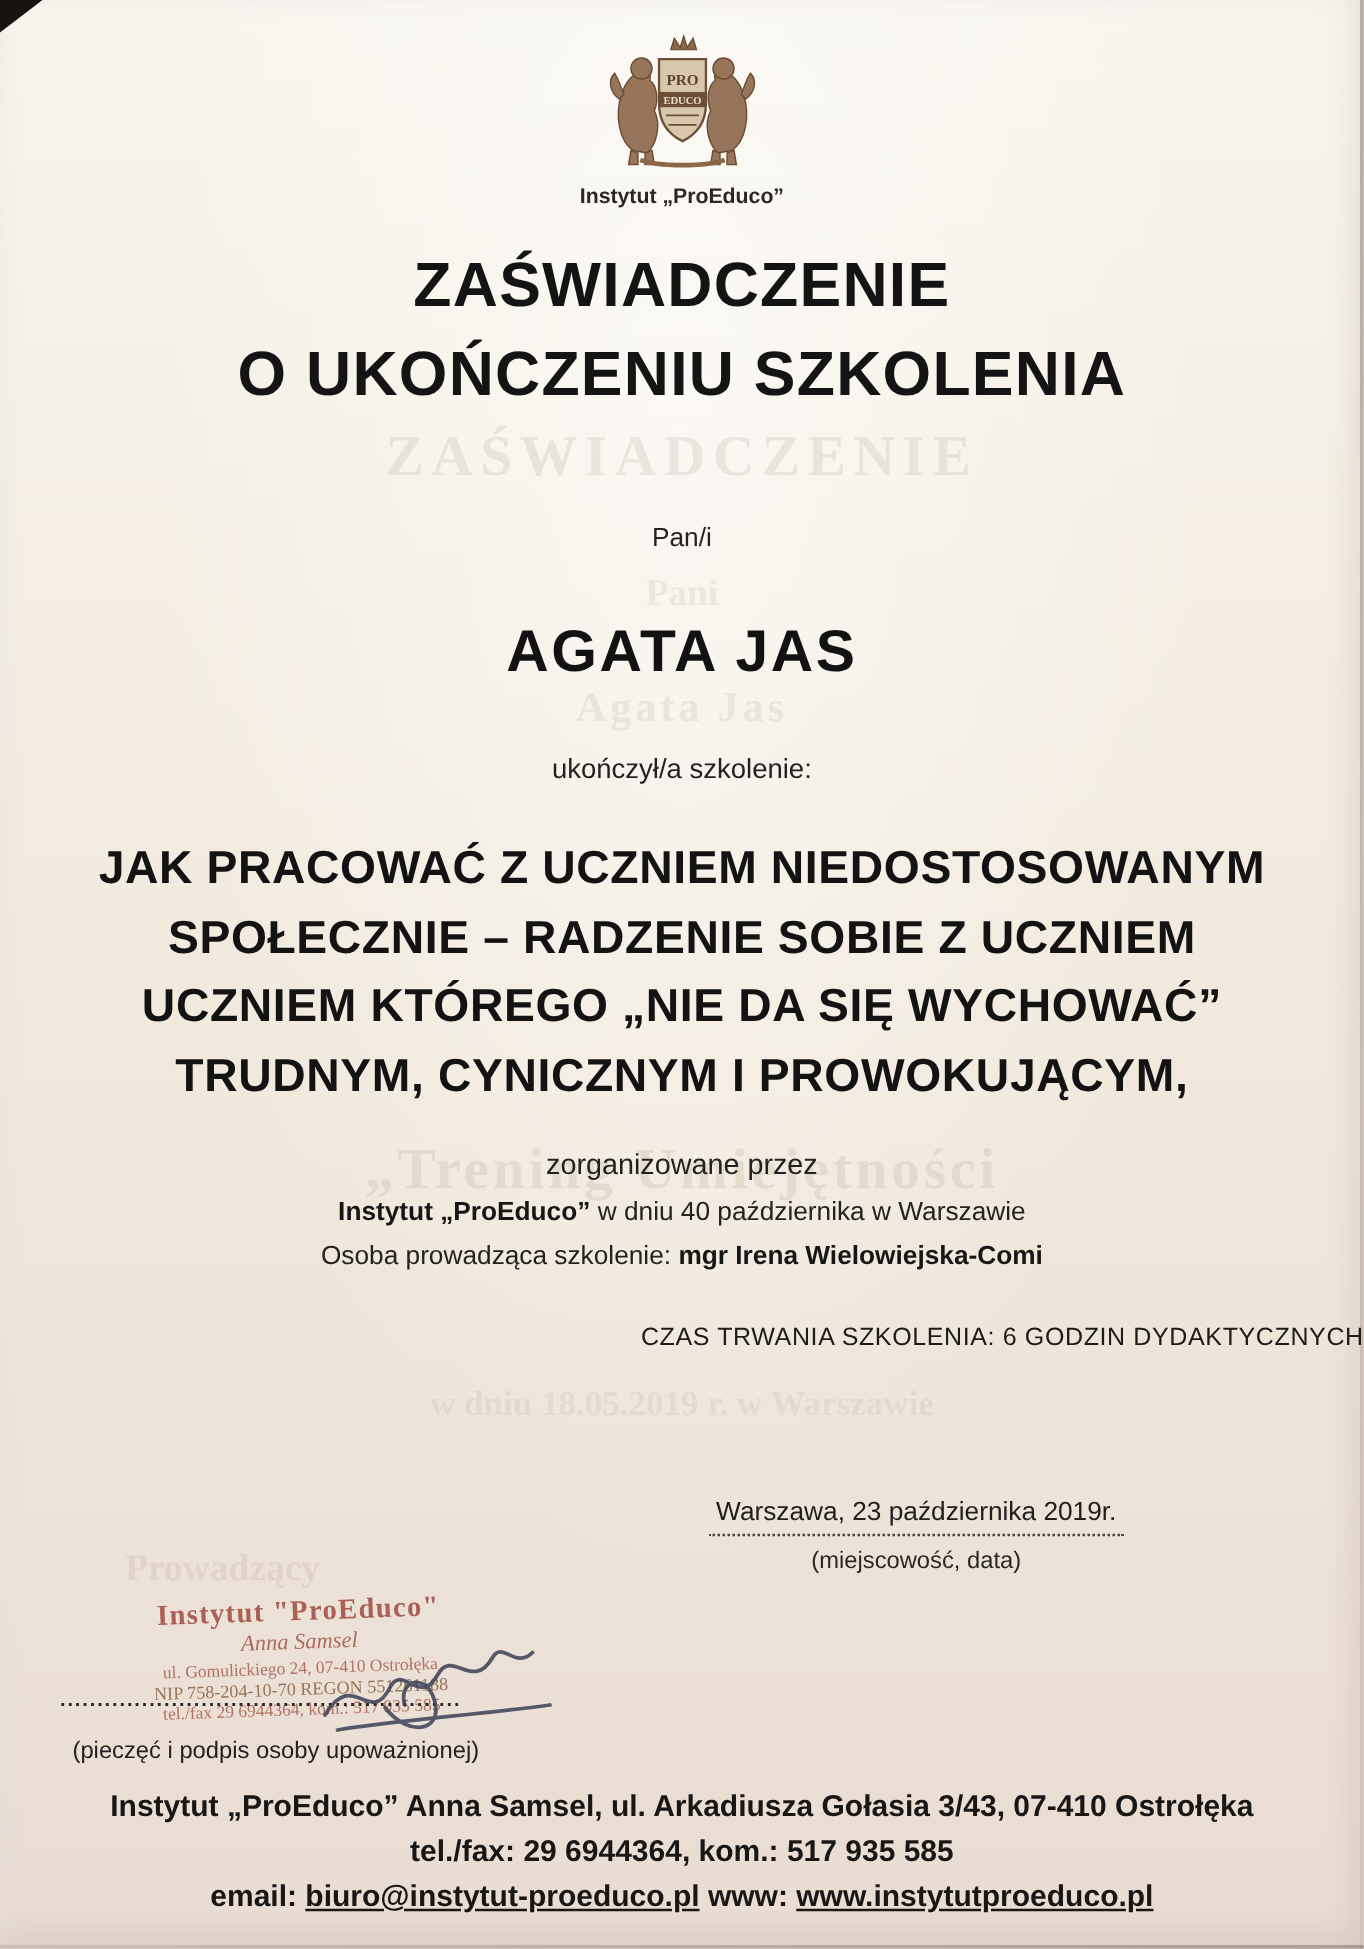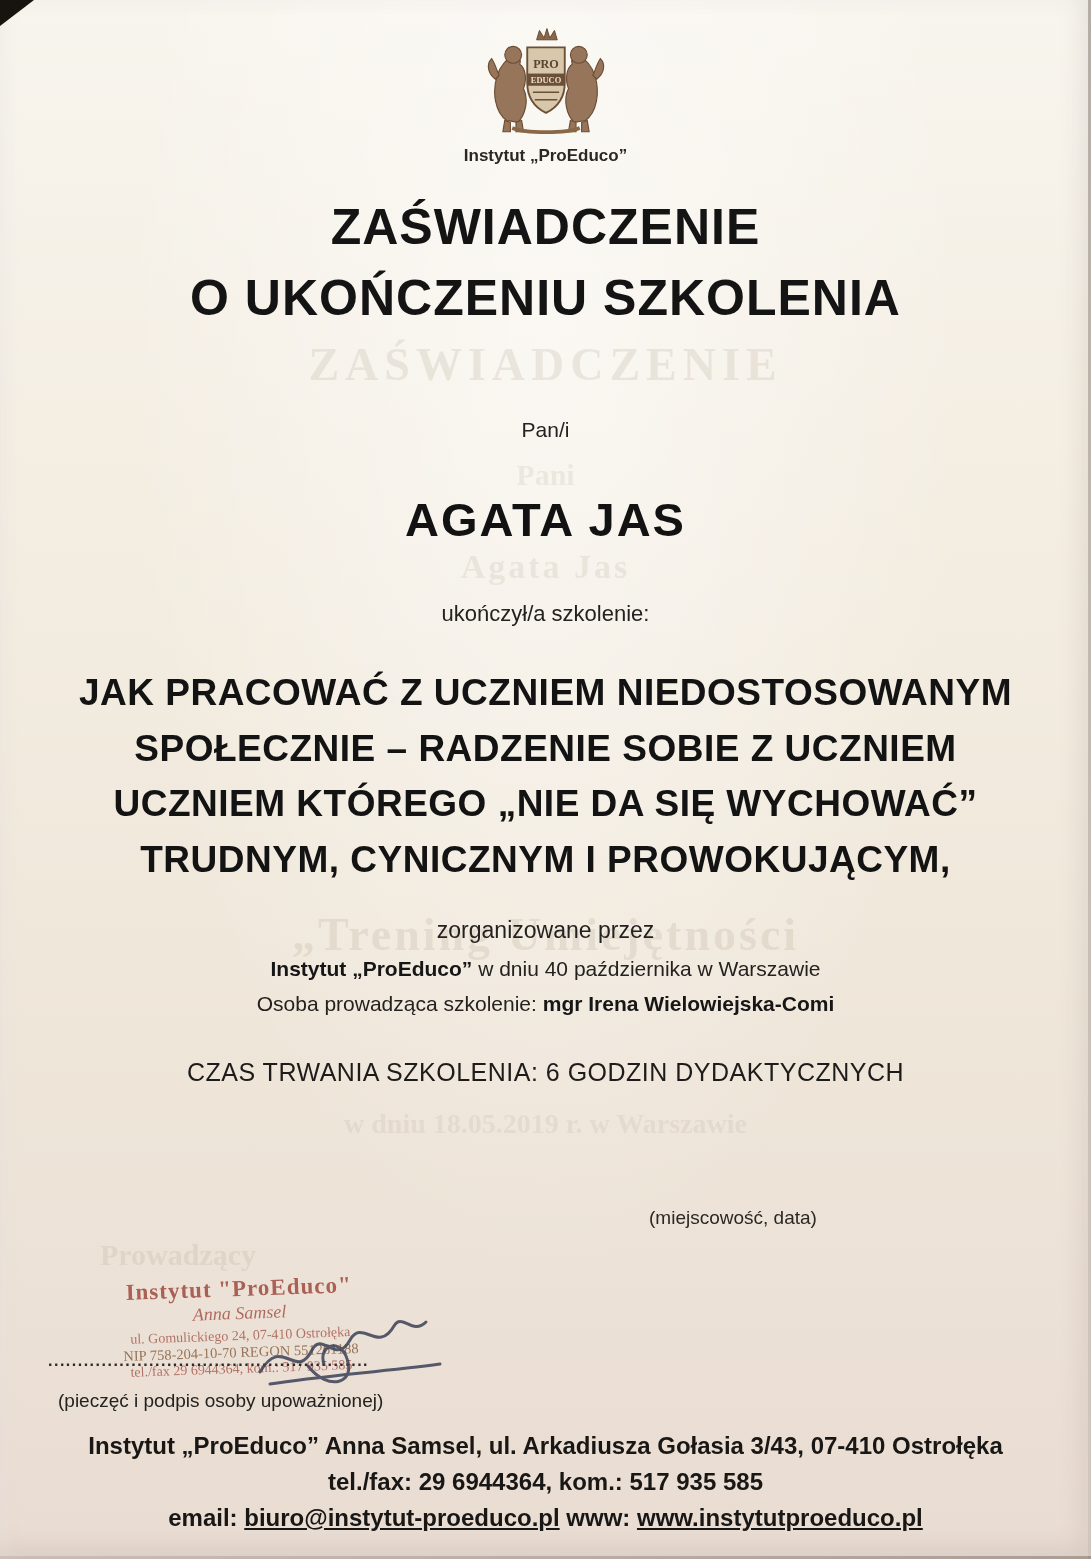--- a/index.html
+++ b/index.html
@@ -48,21 +48,21 @@
   .recipient{margin-top:50px;font-size:47px;font-weight:bold;letter-spacing:2px;color:#121212;}
   .completed{margin-top:54px;font-size:22px;color:#242220;}
 
   .course-title{margin-top:38px;font-size:37px;font-weight:bold;line-height:1.5;
     color:#131313;letter-spacing:0.5px;}
 
   .organized{margin-top:30px;font-size:23px;color:#242220;}
   .organizer{margin-top:13px;font-size:21px;color:#242220;}
   .organizer b, .trainer b{color:#161616;}
   .trainer{margin-top:11px;font-size:21px;color:#242220;}
-  .duration{margin-top:42px;font-size:25px;letter-spacing:0.5px;color:#1d1c1a;}
+  .duration{margin-top:42px;font-size:20px;letter-spacing:0.5px;color:#1d1c1a;text-align:right;}
 
   .place-date-block{position:absolute;z-index:3;top:1198px;left:528px;width:410px;text-align:center;}
   .place-date{display:inline-block;font-size:21px;color:#20201e;
     border-bottom:2px dotted #4a463f;padding:0 6px 5px 6px;}
   .place-date-caption{margin-top:9px;font-size:19px;color:#2a2825;}
 
   .stamp{position:absolute;z-index:3;top:1276px;left:55px;width:370px;text-align:center;
     transform:rotate(-2deg);font-family:"Liberation Serif",serif;color:#a5564a;}
   .stamp-line1{font-size:23px;font-weight:bold;letter-spacing:1px;opacity:0.92;}
   .stamp-line2{font-size:18px;font-style:italic;opacity:0.85;margin-top:1px;}
@@ -156,20 +156,21 @@
     <div class="organized">zorganizowane przez</div>
 
     <div class="organizer"><b>Instytut „ProEduco”</b><span> w dniu 40 października w Warszawie</span></div>
 
     <div class="trainer"><span>Osoba prowadząca szkolenie: </span><b>mgr Irena Wielowiejska-Comi</b></div>
 
     <div class="duration">CZAS TRWANIA SZKOLENIA: 6 GODZIN DYDAKTYCZNYCH</div>
   </div>
 
   <div class="place-date-block">
+    <span class="place-date">Warszawa, 23 października 2019r.</span>
     <div class="place-date-caption">(miejscowość, data)</div>
   </div>
 
   <div class="stamp">
     <div class="stamp-line1">Instytut "ProEduco"</div>
     <div class="stamp-line2">Anna Samsel</div>
     <div class="stamp-line3">ul. Gomulickiego 24, 07-410 Ostrołęka</div>
     <div class="stamp-line4">NIP 758-204-10-70  REGON 551261188</div>
     <div class="stamp-line5">tel./fax 29 6944364, kom.: 517 935 585</div>
   </div>

